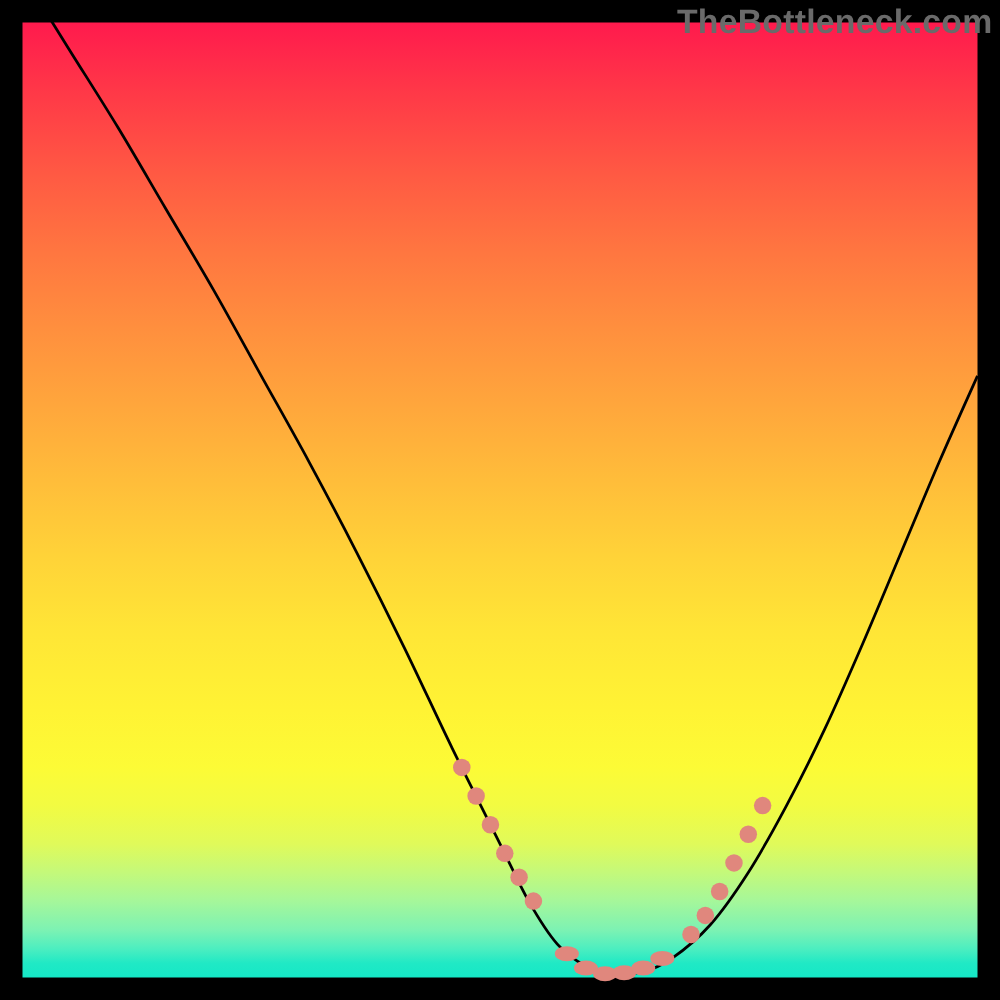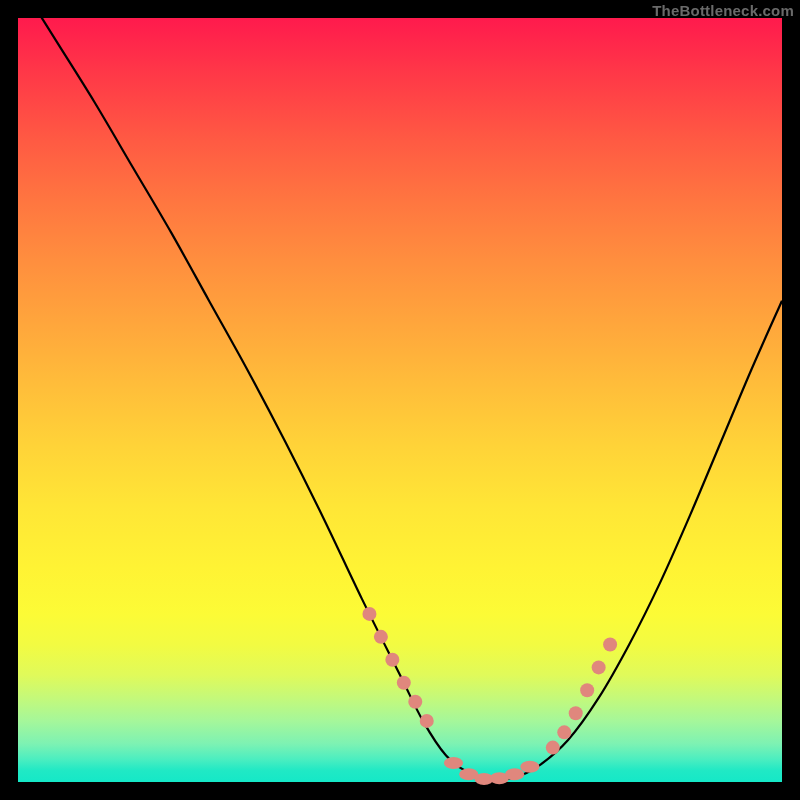--- a/index.html
+++ b/index.html
@@ -44,21 +44,21 @@
       #7df2b3 95%,
       #4ceec0 97%,
       #20e9c5 98.5%,
       #15e8c7 100%);
   }
   .watermark {
     position: absolute;
     top: 2px;
     right: 6px;
     font-family: Arial, Helvetica, sans-serif;
-    font-size: 15px;
+    font-size: 27px;
     font-weight: 600;
     color: #6a6a6a;
     letter-spacing: 0.2px;
   }
   svg.curve {
     position: absolute;
     left: 18px;
     top: 18px;
     width: 764px;
     height: 764px;

